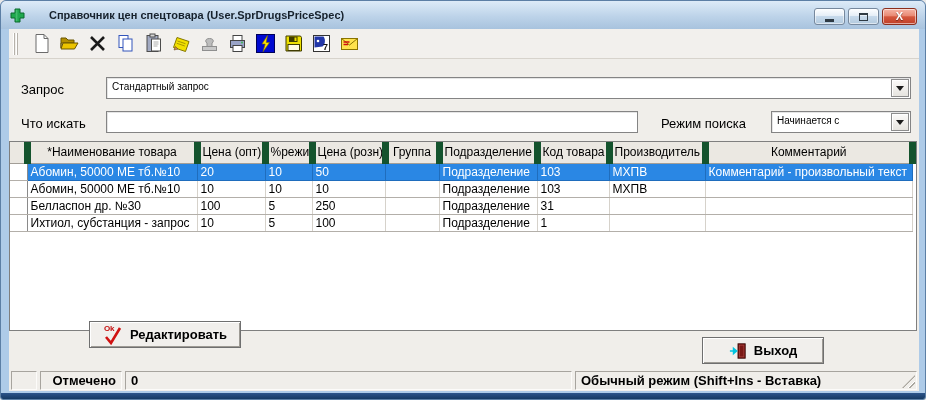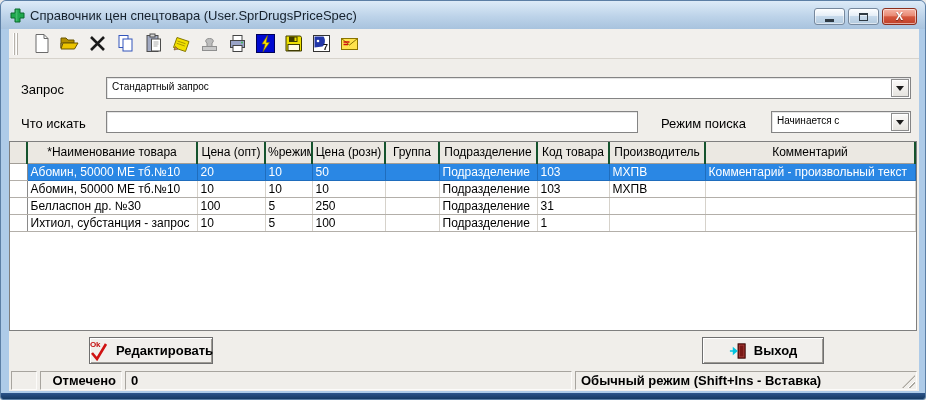--- a/index.html
+++ b/index.html
@@ -13,21 +13,21 @@
     overflow:hidden;
   }
   
   .titlebar {
     position:absolute; left:0; top:0; width:100%; height:28px;
     background:linear-gradient(#ddebf8,#bdd3e9 55%,#a8c3de);
     border-radius:5px 5px 0 0;
     display:flex; align-items:center;
   }
   .app-icon { margin-left:9px; width:15px; height:15px; display:inline-block; }
-  .title { margin-left:5px; font-size:13px; color:#16212c; white-space:nowrap; }
+  .title { margin-left:24px; font-size:11px; color:#16212c; white-space:nowrap;font-weight:bold; }
   .caption-buttons { position:absolute; right:8px; top:7px; display:flex; gap:3px; }
   .cap-btn {
     width:31px; height:17px; border:1px solid #76889d; border-radius:3px;
     background:linear-gradient(#fdfeff,#e5eef7 45%,#c6d9eb 50%,#b3cade);
     display:flex; align-items:center; justify-content:center;
     box-shadow:inset 0 0 0 1px rgba(255,255,255,.55);
   }
   .cap-btn.close {
     width:35px; border-color:#8c2e1d;
     background:linear-gradient(#f5b4a5,#e98a74 45%,#d5573d 52%,#bf3f28);
@@ -64,34 +64,34 @@
   .combo-btn { position:absolute; top:1px; right:1px; bottom:1px; width:18px;
     background:linear-gradient(#fbfaf9,#e6e4df);
     border:1px solid #8d8d8d; box-shadow:inset 1px 1px 0 #fff;
     display:flex; align-items:center; justify-content:center; }
   .arrow-dn { width:0; height:0; border:4px solid transparent; border-top:5px solid #1c1c1c; margin-top:5px; }
   
   .grid { position:absolute; left:0; top:112px; width:908px; height:190px;
     background:#fff; border:1px solid #7f7f7f; overflow:hidden; }
   .grid table { border-collapse:collapse; table-layout:fixed; width:100%; font-size:12px; }
   .grid th { height:21px; background:#ebe8e2; font-weight:normal; text-align:center;
-    border-right:2px solid #14532d; border-bottom:1px solid #a29e97;
+    border-right:7px solid #14532d; border-bottom:1px solid #a29e97;
     overflow:hidden; white-space:nowrap; padding:0 2px; }
   .grid td { height:17px; border-right:1px solid #d6d2cb; border-bottom:1px solid #b3afa9;
     padding:0 3px; overflow:hidden; white-space:nowrap; }
   .grid td.marker { border-right:1px solid #8a8a8a; background:#fff; }
   .grid tr.sel td:not(.marker) { background:#2a87e4; color:#fff;
     border-right-color:#1f6dbd; border-bottom-color:#1f6dbd; }
   
   .btn { position:absolute; height:27px; background:#f1efec;
     border:1px solid #6f6f6f;
     box-shadow:inset 1px 1px 0 #ffffff, inset -1px -1px 0 #9d9a94;
     font-family:inherit; font-size:13px; font-weight:bold; color:#000;
     display:flex; align-items:center; justify-content:center; gap:7px; }
-  .edit-btn { left:80px; top:308px; width:124px;text-align:right; }
+  .edit-btn { left:80px; top:292px; width:152px;text-align:right; }
   .exit-btn { left:693px; top:308px; width:122px; }
   .okcheck { position:relative; width:20px; height:20px; flex:0 0 auto; }
   .ok-txt { position:absolute; left:1px; top:-1px; font-size:8px; color:#c40f0f; font-weight:bold; }
   
   .statusbar { position:absolute; left:0; top:341px; width:910px; height:21px;
     background:#f0eeea; display:flex; gap:3px; padding:1px 2px; }
   .panel { border:1px solid; border-color:#a7a49e #fcfbf9 #fcfbf9 #a7a49e;
     display:flex; align-items:center; font-size:13px; font-weight:bold; padding:0 5px; }
   .p1 { width:26px; }
   .p2 { width:82px; justify-content:flex-end; }

